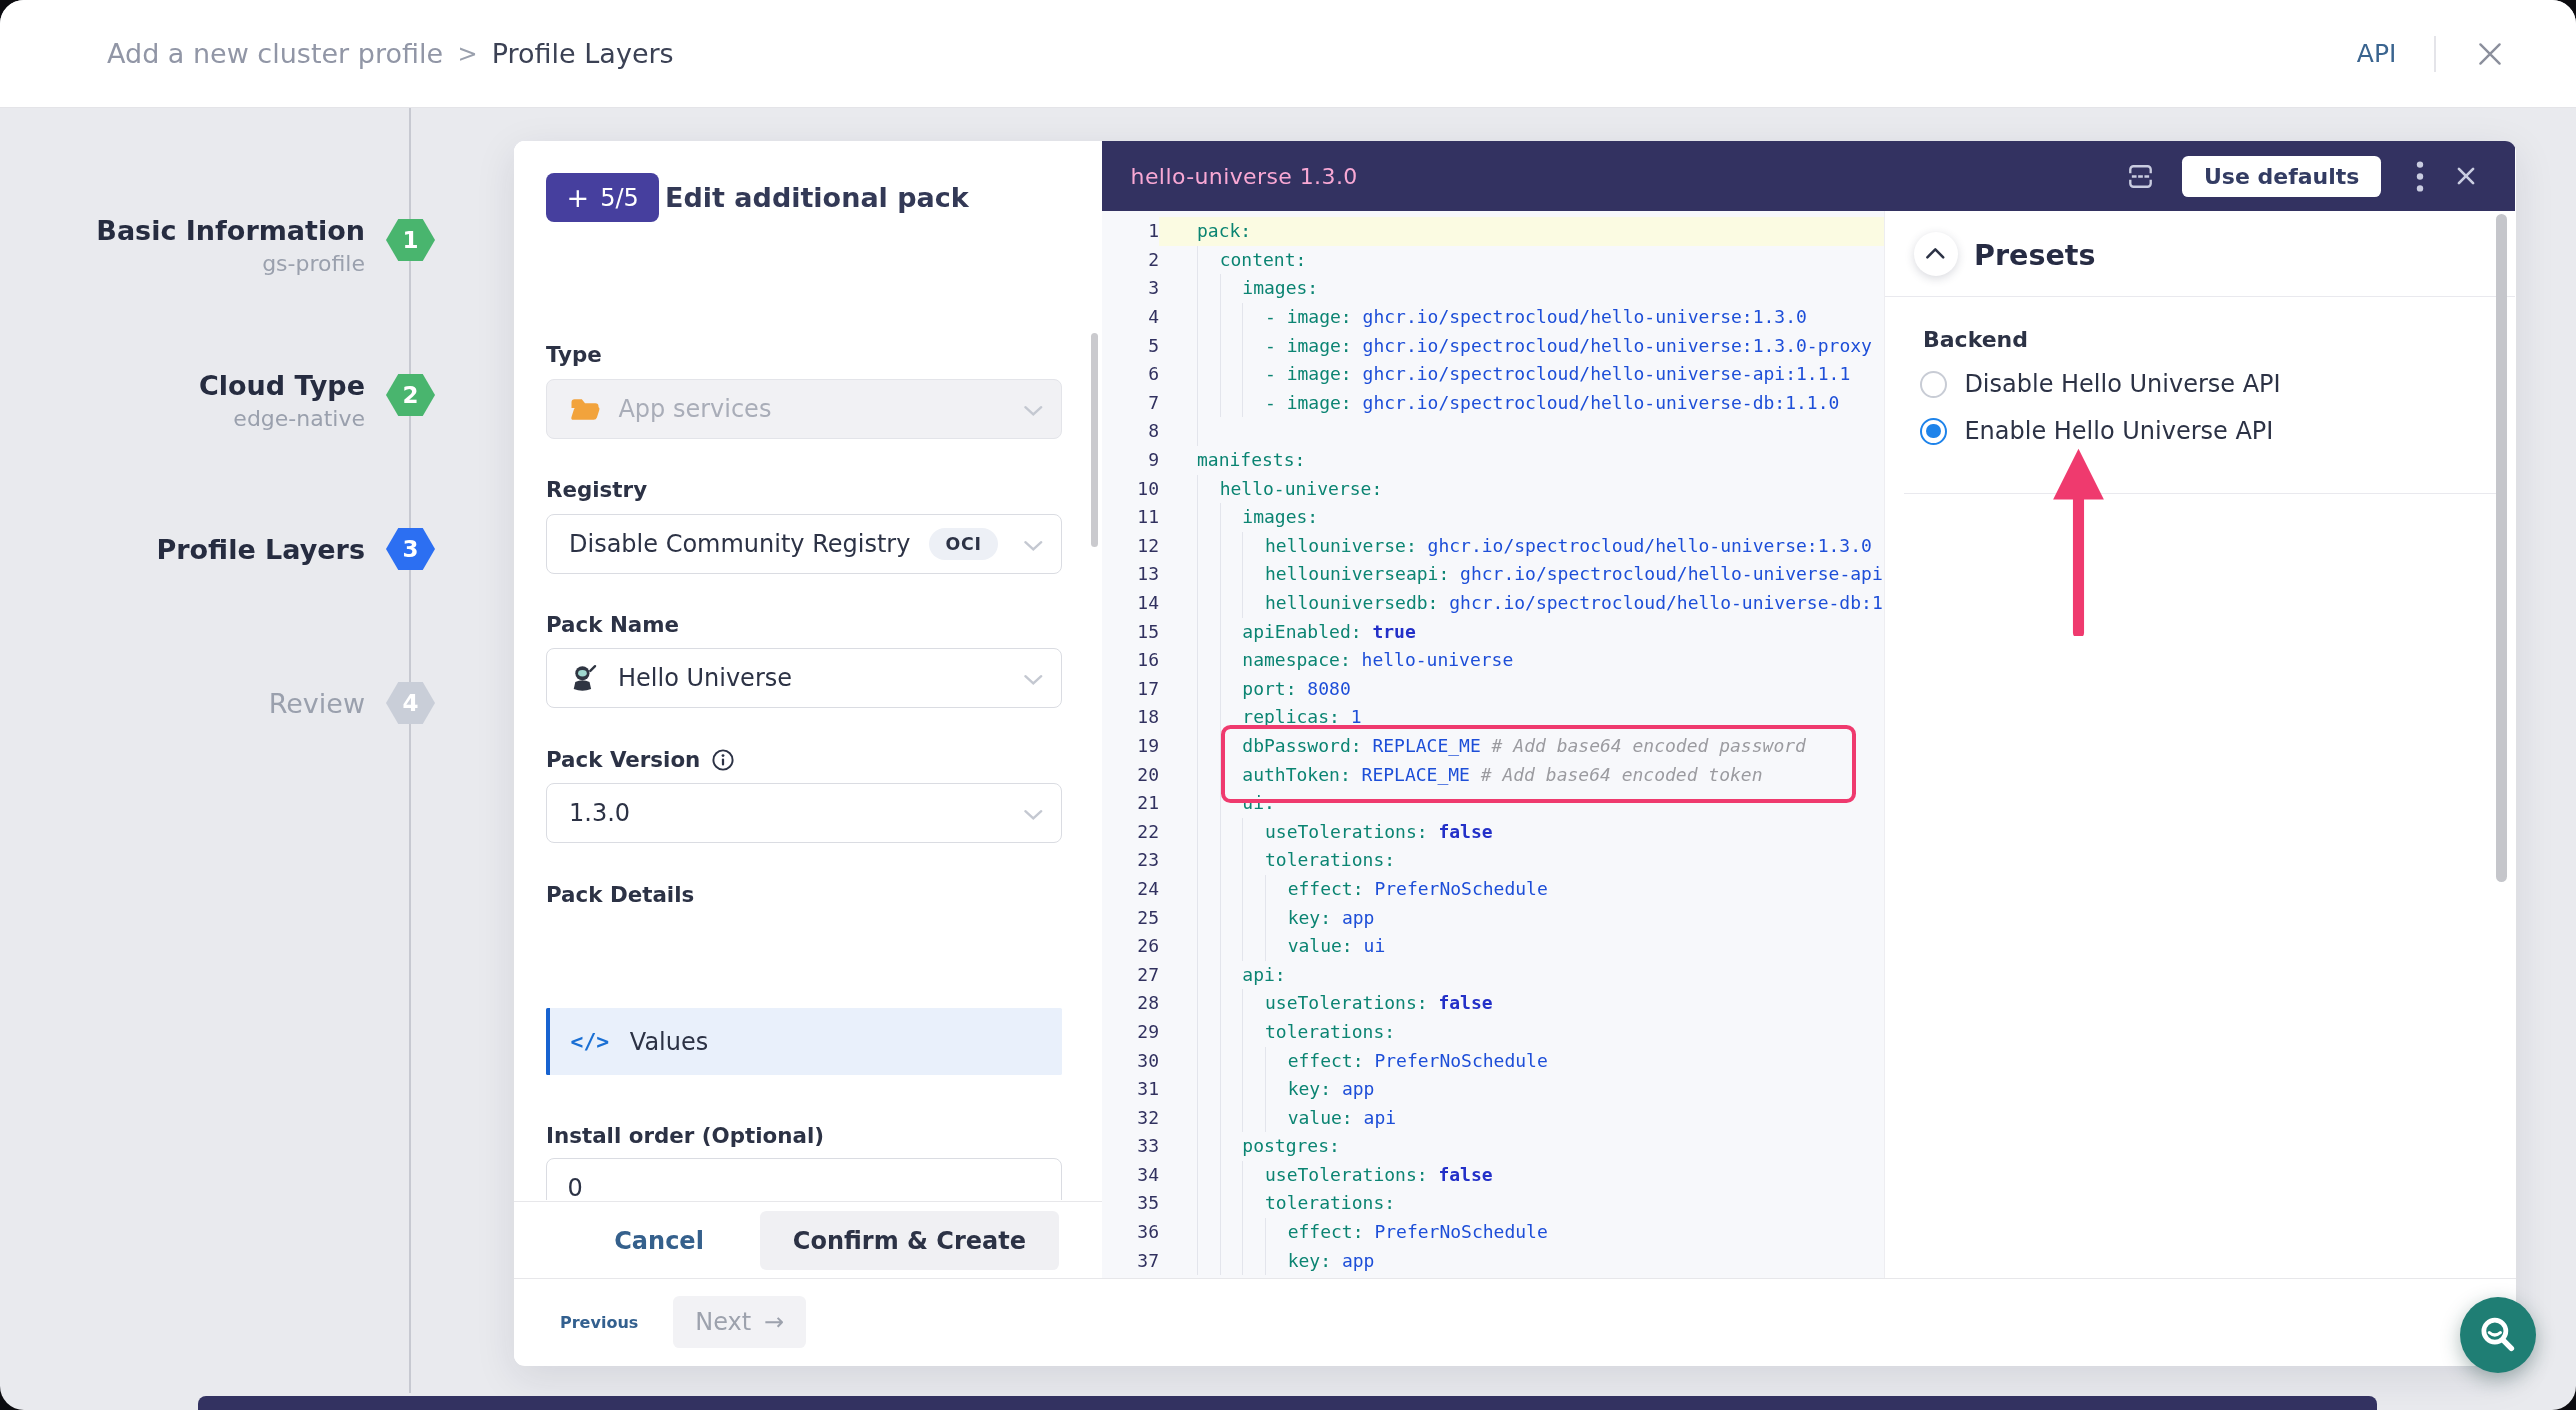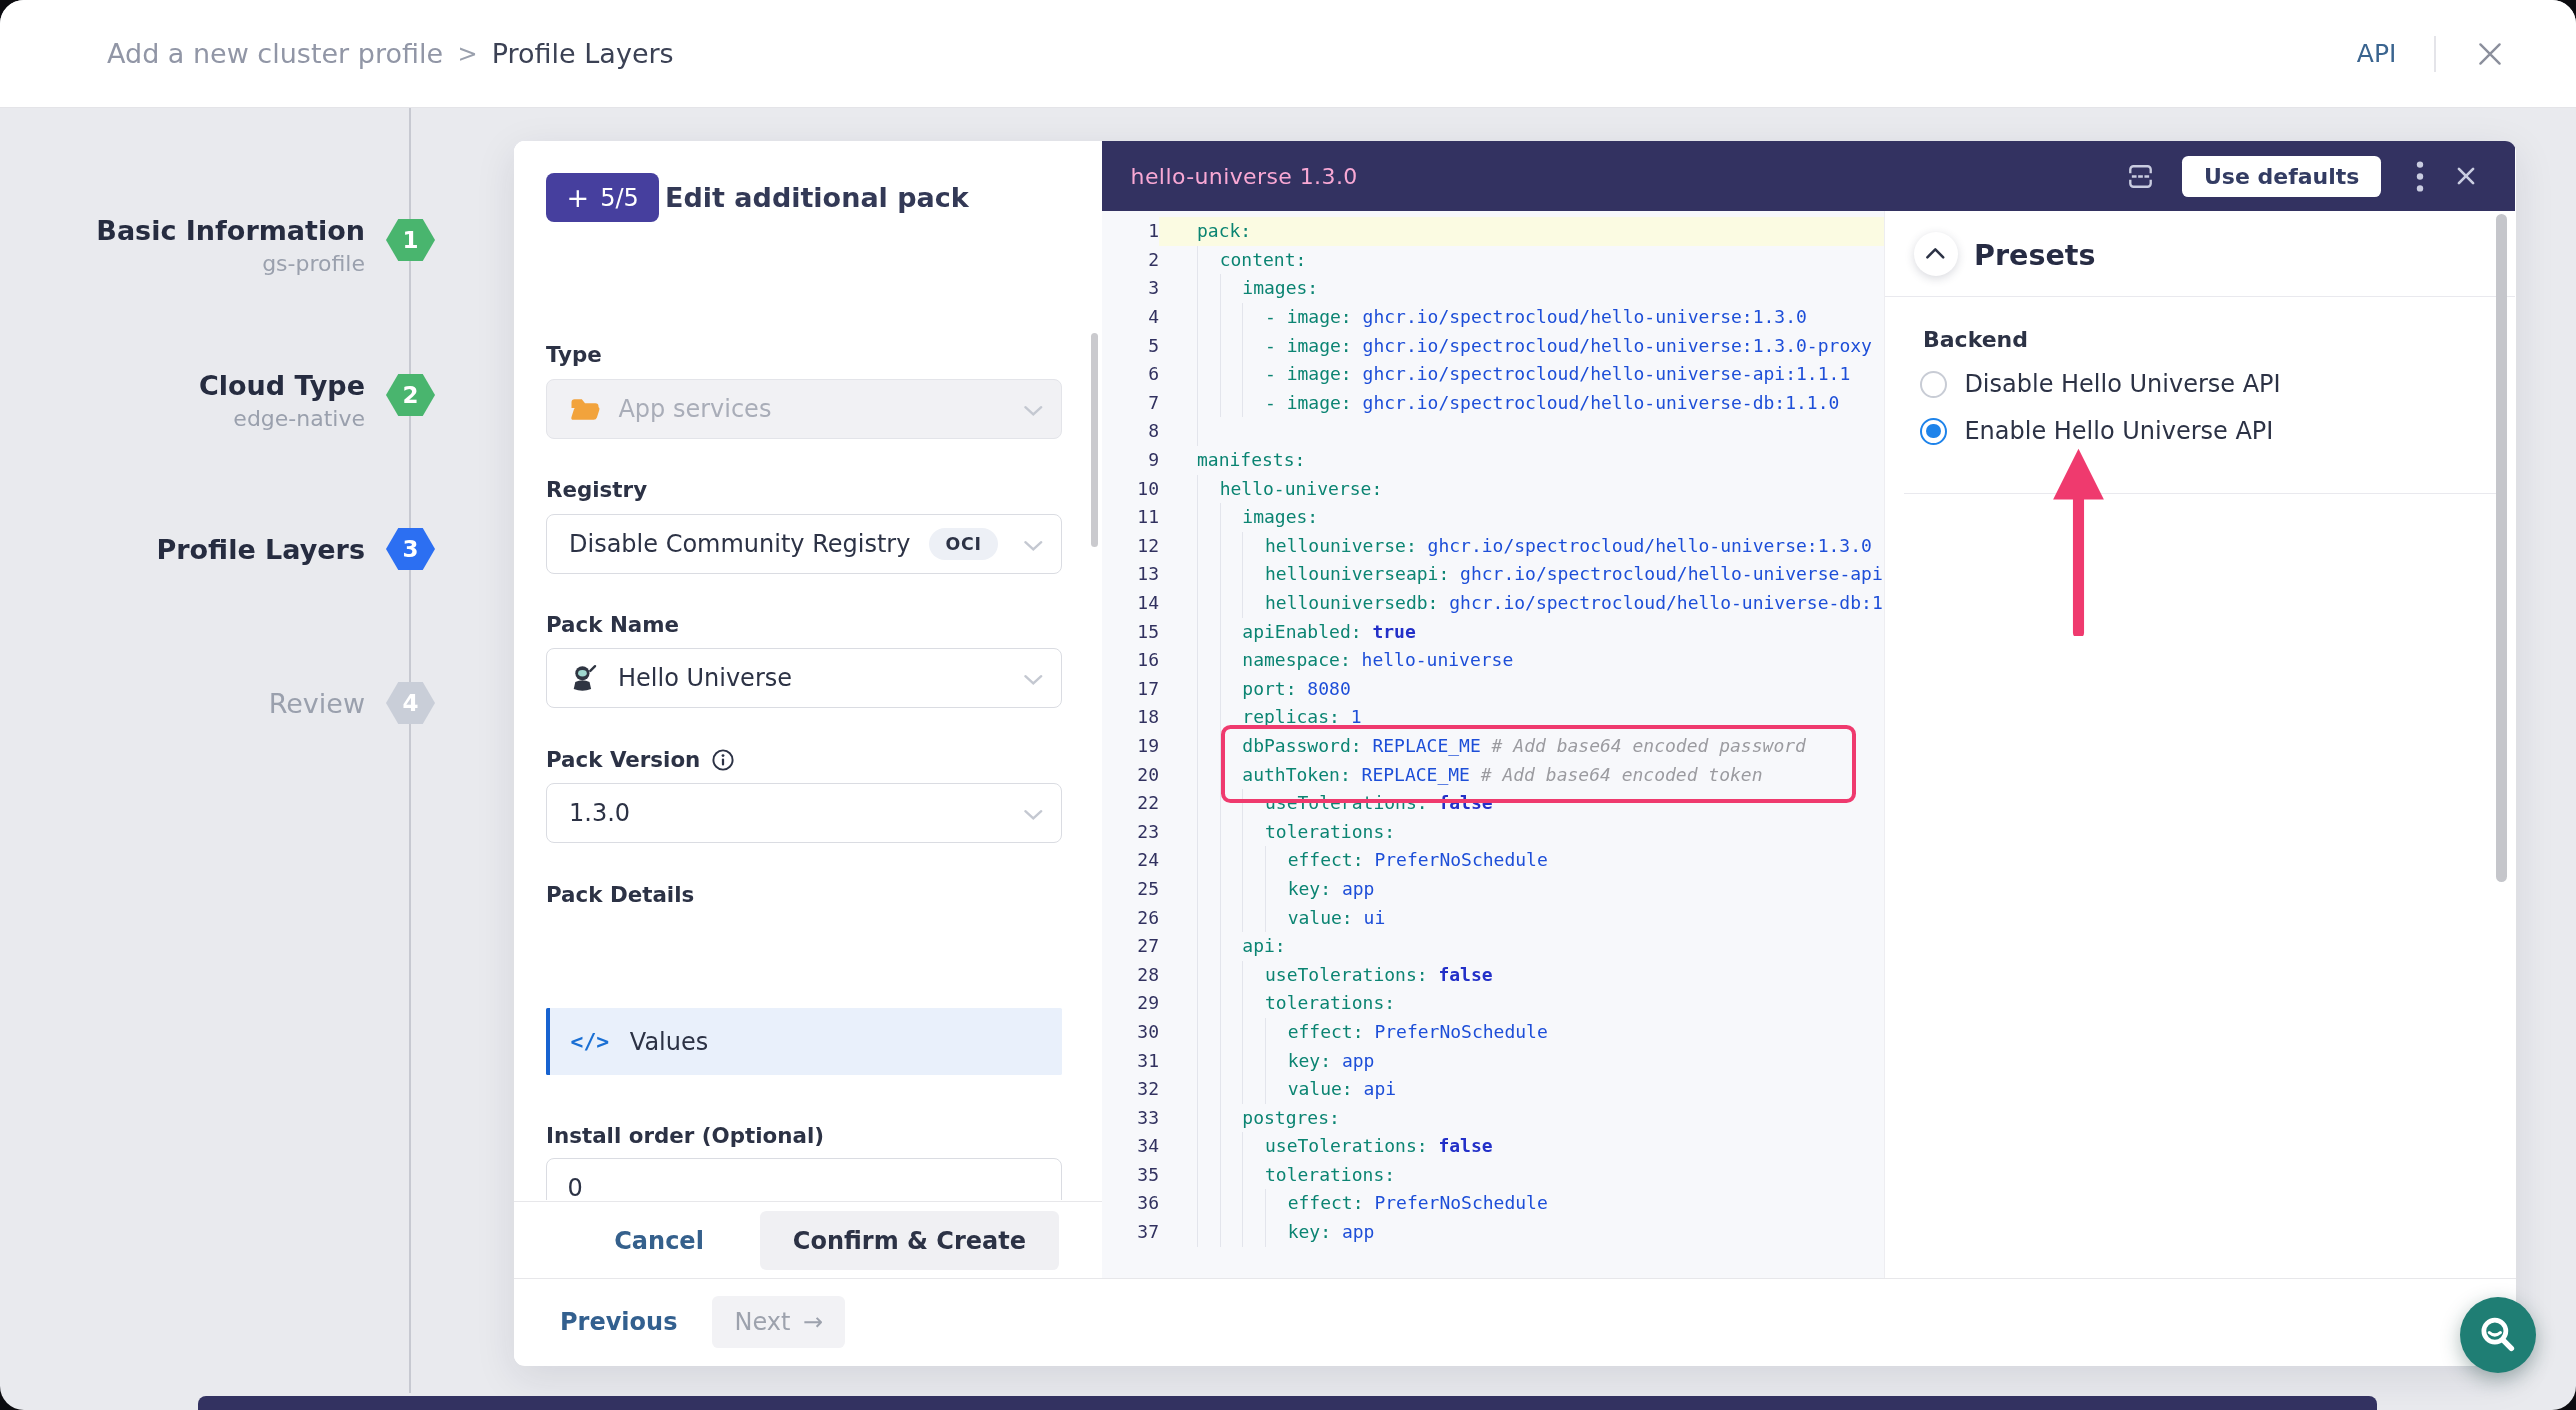--- a/index.html
+++ b/index.html
@@ -107,21 +107,21 @@
          display:flex;align-items:center;justify-content:center;background:#fff;flex:none;}
   .radio.sel{border-color:var(--radio_selected);}
   .radio.sel::after{content:"";width:14.3px;height:14.3px;border-radius:50%;background:var(--radio_selected);}
   .radio-label{font-size:24px;color:#2c3245;}
   .preset-arrow{position:absolute;left:149px;top:233px;pointer-events:none;}
 
   
   .modal-footer{position:absolute;left:0;top:1137px;width:2002px;height:87px;background:#fff;
                 border-top:0.8px solid #e7e7ea;display:flex;align-items:center;gap:35px;
                 padding-left:46px;box-sizing:border-box;}
-  .prev-link{font-size:24px;font-weight:600;color:#33608f;cursor:pointer;}
+  .prev-link{font-size:16px;font-weight:600;color:#33608f;cursor:pointer;}
   .next-btn{height:52px;padding:0 22px;border-radius:6.3px;background:#f2f2f5;border:none;
             display:flex;align-items:center;gap:12.7px;font-size:24px;color:#9da2ad;font-family:inherit;cursor:default;}
   .modal-scroll{position:absolute;left:1982px;top:73px;width:11px;height:668px;background:#c5c6cb;border-radius:5.6px;}
 
   
   .fab{position:absolute;left:2460px;top:1297px;width:76px;height:76px;border-radius:50%;
        background:var(--fab_teal);box-shadow:0 6.3px 19px rgba(20,60,55,.35);
        display:flex;align-items:center;justify-content:center;cursor:pointer;z-index:9;}
 
   .bottom-bar{position:absolute;left:198px;bottom:0;width:2179px;height:14.3px;background:var(--editor_header);
@@ -305,20 +305,21 @@
             <div class="code-row"><span class="gut">11</span><span class="cnt"><span class="ig"></span><span class="ig"></span><span class="k">images:</span></span></div>
             <div class="code-row"><span class="gut">12</span><span class="cnt"><span class="ig"></span><span class="ig"></span><span class="ig"></span><span class="k">hellouniverse:</span><span class="v"> ghcr.io/spectrocloud/hello-universe:1.3.0</span></span></div>
             <div class="code-row"><span class="gut">13</span><span class="cnt"><span class="ig"></span><span class="ig"></span><span class="ig"></span><span class="k">hellouniverseapi:</span><span class="v"> ghcr.io/spectrocloud/hello-universe-api:1.1.1</span></span></div>
             <div class="code-row"><span class="gut">14</span><span class="cnt"><span class="ig"></span><span class="ig"></span><span class="ig"></span><span class="k">hellouniversedb:</span><span class="v"> ghcr.io/spectrocloud/hello-universe-db:1.1.0</span></span></div>
             <div class="code-row"><span class="gut">15</span><span class="cnt"><span class="ig"></span><span class="ig"></span><span class="k">apiEnabled:</span><span class="b"> true</span></span></div>
             <div class="code-row"><span class="gut">16</span><span class="cnt"><span class="ig"></span><span class="ig"></span><span class="k">namespace:</span><span class="v"> hello-universe</span></span></div>
             <div class="code-row"><span class="gut">17</span><span class="cnt"><span class="ig"></span><span class="ig"></span><span class="k">port:</span><span class="v"> 8080</span></span></div>
             <div class="code-row"><span class="gut">18</span><span class="cnt"><span class="ig"></span><span class="ig"></span><span class="k">replicas:</span><span class="v"> 1</span></span></div>
             <div class="code-row"><span class="gut">19</span><span class="cnt"><span class="ig"></span><span class="ig"></span><span class="k">dbPassword:</span><span class="v"> REPLACE_ME</span><span class="c"> # Add base64 encoded password</span></span></div>
             <div class="code-row"><span class="gut">20</span><span class="cnt"><span class="ig"></span><span class="ig"></span><span class="k">authToken:</span><span class="v"> REPLACE_ME</span><span class="c"> # Add base64 encoded token</span></span></div>
+            <div class="code-row"><span class="gut">21</span><span class="cnt"><span class="ig"></span><span class="ig"></span><span class="k">ui:</span></span></div>
             <div class="code-row"><span class="gut">22</span><span class="cnt"><span class="ig"></span><span class="ig"></span><span class="ig"></span><span class="k">useTolerations:</span><span class="b"> false</span></span></div>
             <div class="code-row"><span class="gut">23</span><span class="cnt"><span class="ig"></span><span class="ig"></span><span class="ig"></span><span class="k">tolerations:</span></span></div>
             <div class="code-row"><span class="gut">24</span><span class="cnt"><span class="ig"></span><span class="ig"></span><span class="ig"></span><span class="ig"></span><span class="k">effect:</span><span class="v"> PreferNoSchedule</span></span></div>
             <div class="code-row"><span class="gut">25</span><span class="cnt"><span class="ig"></span><span class="ig"></span><span class="ig"></span><span class="ig"></span><span class="k">key:</span><span class="v"> app</span></span></div>
             <div class="code-row"><span class="gut">26</span><span class="cnt"><span class="ig"></span><span class="ig"></span><span class="ig"></span><span class="ig"></span><span class="k">value:</span><span class="v"> ui</span></span></div>
             <div class="code-row"><span class="gut">27</span><span class="cnt"><span class="ig"></span><span class="ig"></span><span class="k">api:</span></span></div>
             <div class="code-row"><span class="gut">28</span><span class="cnt"><span class="ig"></span><span class="ig"></span><span class="ig"></span><span class="k">useTolerations:</span><span class="b"> false</span></span></div>
             <div class="code-row"><span class="gut">29</span><span class="cnt"><span class="ig"></span><span class="ig"></span><span class="ig"></span><span class="k">tolerations:</span></span></div>
             <div class="code-row"><span class="gut">30</span><span class="cnt"><span class="ig"></span><span class="ig"></span><span class="ig"></span><span class="ig"></span><span class="k">effect:</span><span class="v"> PreferNoSchedule</span></span></div>
             <div class="code-row"><span class="gut">31</span><span class="cnt"><span class="ig"></span><span class="ig"></span><span class="ig"></span><span class="ig"></span><span class="k">key:</span><span class="v"> app</span></span></div>

